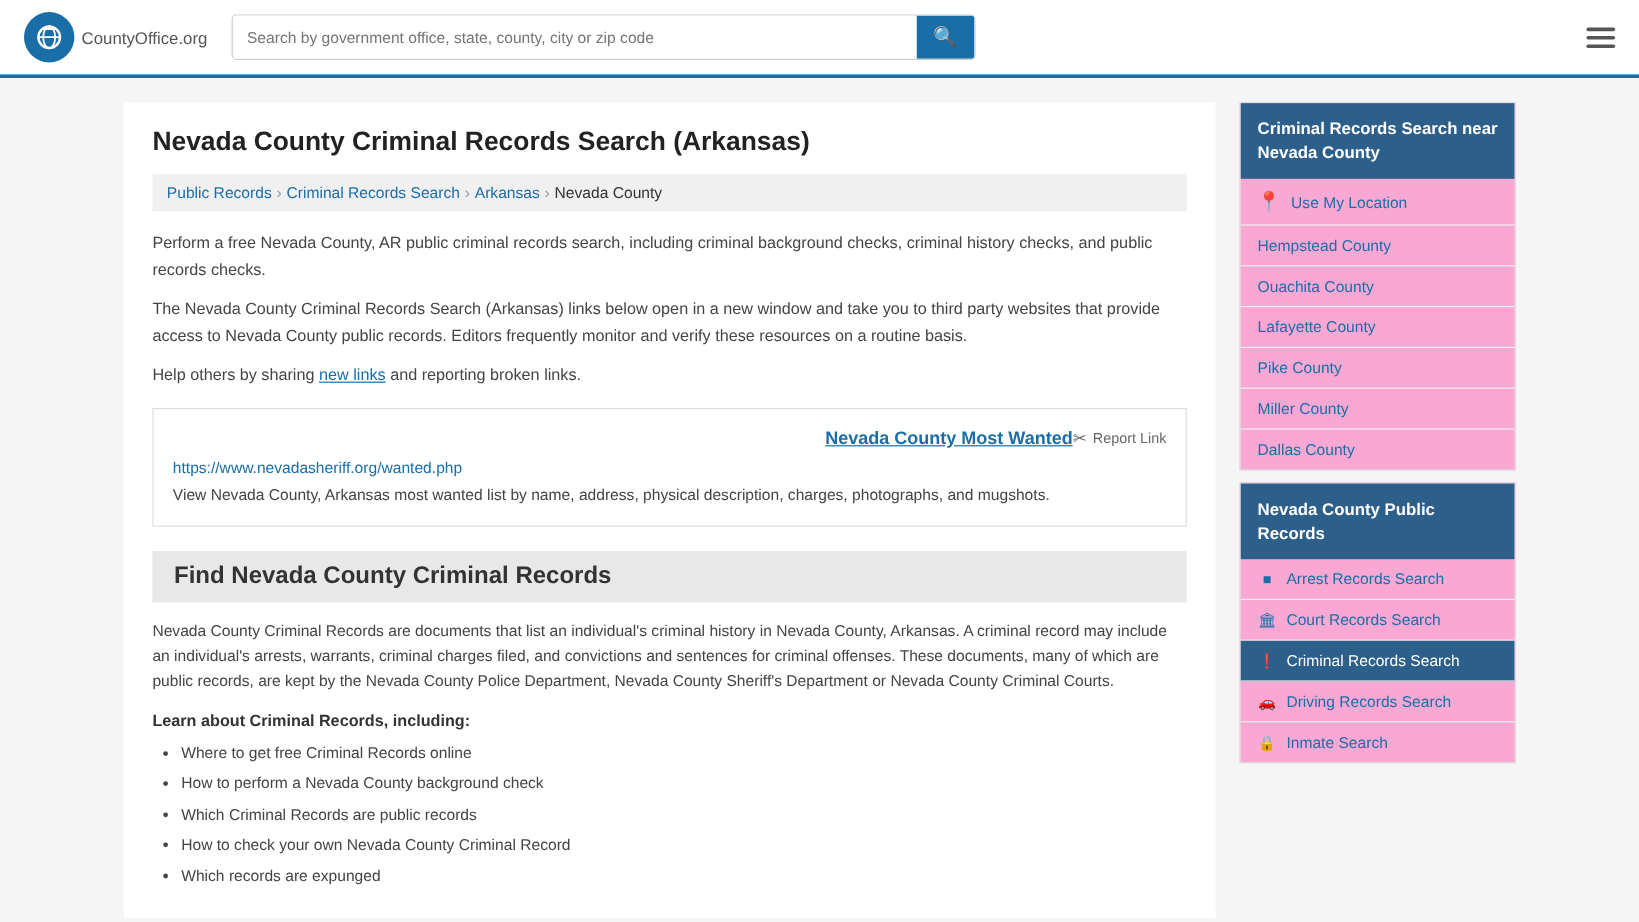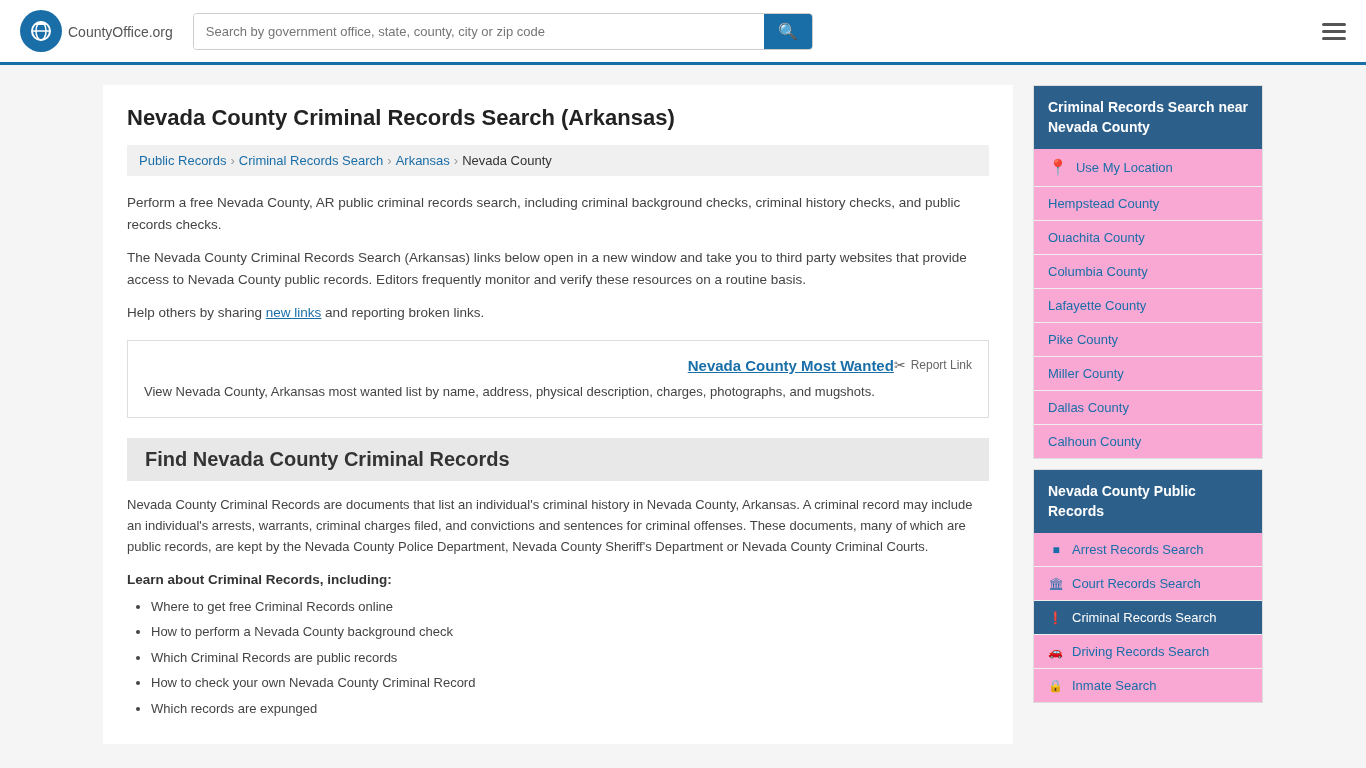--- a/index.html
+++ b/index.html
@@ -258,20 +258,21 @@
     </p>
 
     <div class="resource-card">
       <div class="resource-header">
         <span class="resource-title">Nevada County Most Wanted</span>
         <div class="report-link">
           <span class="report-icon">✂</span>
           <span>Report Link</span>
         </div>
       </div>
+      <div class="resource-url">https://www.nevadasheriff.org/wanted.php</div>
       <div class="resource-desc">View Nevada County, Arkansas most wanted list by name, address, physical description, charges, photographs, and mugshots.</div>
     </div>
 
     <div class="find-section-header">Find Nevada County Criminal Records</div>
     <p class="find-desc">Nevada County Criminal Records are documents that list an individual's criminal history in Nevada County, Arkansas. A criminal record may include an individual's arrests, warrants, criminal charges filed, and convictions and sentences for criminal offenses. These documents, many of which are public records, are kept by the Nevada County Police Department, Nevada County Sheriff's Department or Nevada County Criminal Courts.</p>
     <div class="learn-heading">Learn about Criminal Records, including:</div>
     <ul class="learn-list">
       <li>Where to get free Criminal Records online</li>
       <li>How to perform a Nevada County background check</li>
       <li>Which Criminal Records are public records</li>
@@ -288,36 +289,30 @@
         <span class="location-icon">📍</span>
         <a href="#">Use My Location</a>
       </div>
       <div class="sidebar-item">
           <a href="#">Hempstead County</a>
         </div>
       <div class="sidebar-item">
           <a href="#">Ouachita County</a>
         </div>
       <div class="sidebar-item">
-          <a href="#">Columbia County</a>
-        </div>
-      <div class="sidebar-item">
           <a href="#">Lafayette County</a>
         </div>
       <div class="sidebar-item">
           <a href="#">Pike County</a>
         </div>
       <div class="sidebar-item">
           <a href="#">Miller County</a>
         </div>
       <div class="sidebar-item">
           <a href="#">Dallas County</a>
-        </div>
-      <div class="sidebar-item">
-          <a href="#">Calhoun County</a>
         </div>
     </div>
 
     <div class="sidebar-section">
       <div class="sidebar-section-header">Nevada County Public Records</div>
       <div class="sidebar-item">
         <span class="sidebar-icon">■</span>
         <a href="#">Arrest Records Search</a>
       </div>
       <div class="sidebar-item">

